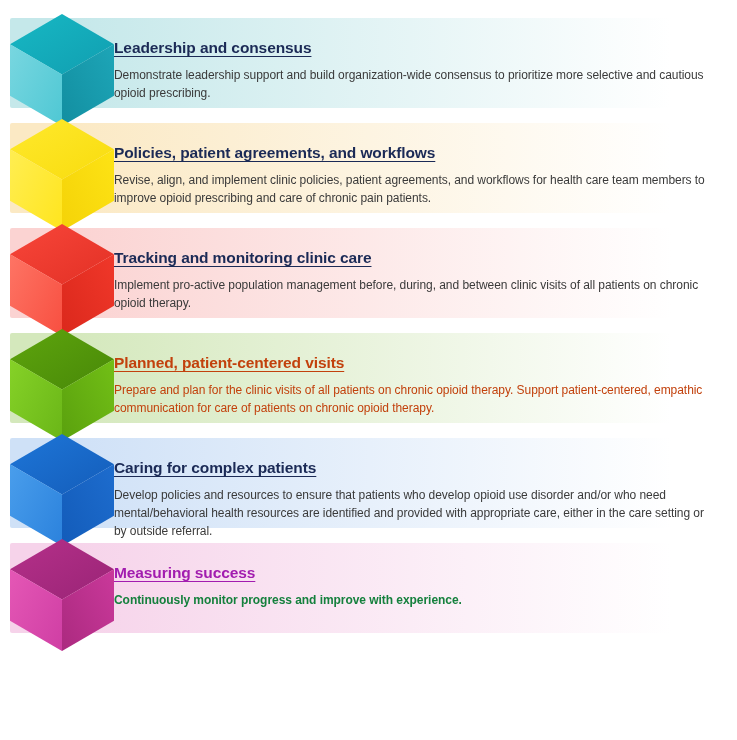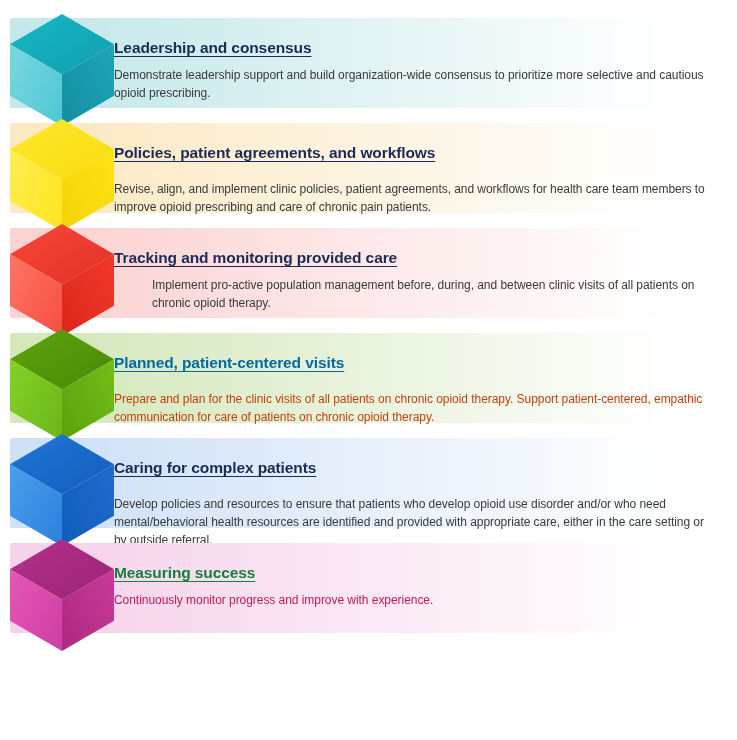--- a/index.html
+++ b/index.html
@@ -83,21 +83,21 @@
     display: inline-block;
   }
 
   .desc {
     font-size: 12px;
     color: #3a3a3a;
     line-height: 18px;
     letter-spacing: -0.05px;
     max-width: 590px;
   }
-  .desc.wide { max-width: 612px; margin-top: 9px; }
+  .desc.wide { max-width: 612px; }
 </style>
 </head>
 <body>
 
 <div id="board">
     <div class="row">
       <div class="band" style="background: linear-gradient(to right, rgb(197, 232, 234) 0%, rgb(197, 232, 234) 8%, rgb(255, 255, 255) 92%);"></div>
       <div class="cube">
         <div class="face top" style="background: linear-gradient(150deg, rgb(23, 184, 196), rgb(14, 147, 168));"></div>
         <div class="face left" style="background: linear-gradient(115deg, rgb(127, 217, 226), rgb(55, 191, 205));"></div>
@@ -114,42 +114,42 @@
       </div>
       <div class="content"><div class="heading" style="color: rgb(27, 42, 86); text-align: center;">Policies, patient agreements, and workflows</div><div class="desc wide" style="color: rgb(58, 58, 58);">Revise, align, and implement clinic policies, patient agreements, and workflows for health care team members to improve opioid prescribing and care of chronic pain patients.</div></div>
     </div>
     <div class="row">
       <div class="band" style="background: linear-gradient(to right, rgb(251, 211, 210) 0%, rgb(251, 211, 210) 8%, rgb(255, 255, 255) 92%);"></div>
       <div class="cube">
         <div class="face top" style="background: linear-gradient(150deg, rgb(248, 70, 58), rgb(217, 39, 28));"></div>
         <div class="face left" style="background: linear-gradient(115deg, rgb(255, 122, 106), rgb(244, 58, 44));"></div>
         <div class="face right" style="background: linear-gradient(65deg, rgb(207, 31, 20), rgb(243, 58, 44));"></div>
       </div>
-      <div class="content"><div class="heading" style="color: rgb(27, 42, 86);">Tracking and monitoring provided care</div><div class="desc" style="color: rgb(58, 58, 58); padding-left: 38px;">Implement pro-active population management before, during, and between clinic visits of all patients on chronic opioid therapy.</div></div>
+      <div class="content"><div class="heading" style="color: rgb(27, 42, 86);">Tracking and monitoring clinic care</div><div class="desc" style="color: rgb(58, 58, 58);">Implement pro-active population management before, during, and between clinic visits of all patients on chronic opioid therapy.</div></div>
     </div>
     <div class="row">
       <div class="band" style="background: linear-gradient(to right, rgb(212, 232, 188) 0%, rgb(212, 232, 188) 8%, rgb(255, 255, 255) 92%);"></div>
       <div class="cube">
         <div class="face top" style="background: linear-gradient(150deg, rgb(94, 165, 13), rgb(63, 124, 6));"></div>
         <div class="face left" style="background: linear-gradient(115deg, rgb(138, 214, 42), rgb(90, 166, 14));"></div>
         <div class="face right" style="background: linear-gradient(65deg, rgb(76, 143, 8), rgb(118, 196, 24));"></div>
       </div>
-      <div class="content"><div class="heading" style="color: #0369a1;">Planned, patient-centered visits</div><div class="desc wide" style="color: #c2410c;">Prepare and plan for the clinic visits of all patients on chronic opioid therapy. Support patient-centered, empathic communication for care of patients on chronic opioid therapy.</div></div>
+      <div class="content"><div class="heading" style="color: #c2410c;">Planned, patient-centered visits</div><div class="desc wide" style="color: #c2410c;">Prepare and plan for the clinic visits of all patients on chronic opioid therapy. Support patient-centered, empathic communication for care of patients on chronic opioid therapy.</div></div>
     </div>
     <div class="row">
       <div class="band" style="background: linear-gradient(to right, rgb(207, 225, 247) 0%, rgb(207, 225, 247) 8%, rgb(255, 255, 255) 92%);"></div>
       <div class="cube">
         <div class="face top" style="background: linear-gradient(150deg, rgb(30, 118, 216), rgb(15, 82, 173));"></div>
         <div class="face left" style="background: linear-gradient(115deg, rgb(78, 162, 238), rgb(26, 114, 212));"></div>
         <div class="face right" style="background: linear-gradient(65deg, rgb(13, 82, 174), rgb(31, 111, 209));"></div>
       </div>
       <div class="content"><div class="heading" style="color: rgb(27, 42, 86);">Caring for complex patients</div><div class="desc wide" style="color: rgb(58, 58, 58);">Develop policies and resources to ensure that patients who develop opioid use disorder and/or who need mental/behavioral health resources are identified and provided with appropriate care, either in the care setting or by outside referral.</div></div>
     </div>
     <div class="row">
       <div class="band" style="background: linear-gradient(to right, rgb(246, 211, 234) 0%, rgb(246, 211, 234) 8%, rgb(255, 255, 255) 92%);"></div>
       <div class="cube">
         <div class="face top" style="background: linear-gradient(150deg, rgb(181, 48, 138), rgb(142, 31, 109));"></div>
         <div class="face left" style="background: linear-gradient(115deg, rgb(232, 91, 184), rgb(195, 48, 154));"></div>
         <div class="face right" style="background: linear-gradient(65deg, rgb(153, 33, 111), rgb(207, 59, 159));"></div>
       </div>
-      <div class="content"><div class="heading" style="color: #15803d;">Measuring success</div><div class="desc" style="color: #be185d;">Continuously monitor progress and improve with experience.</div></div>
+      <div class="content"><div class="heading" style="color: #a21caf;">Measuring success</div><div class="desc" style="color: #15803d; font-weight: bold;">Continuously monitor progress and improve with experience.</div></div>
     </div>
   </div>
 
 </body></html>

